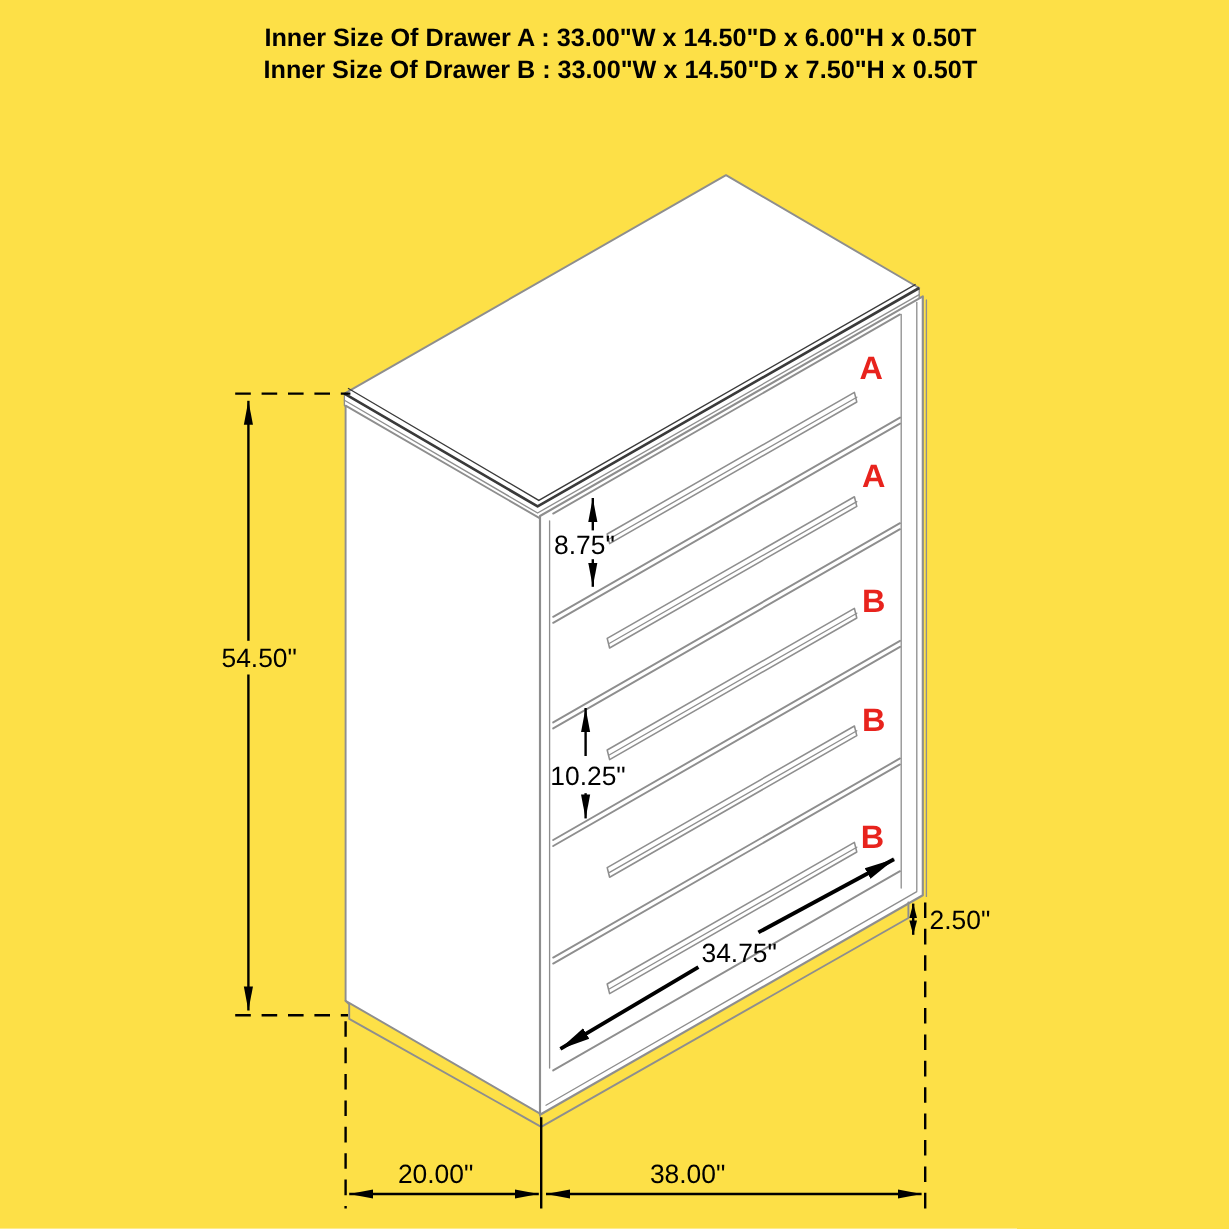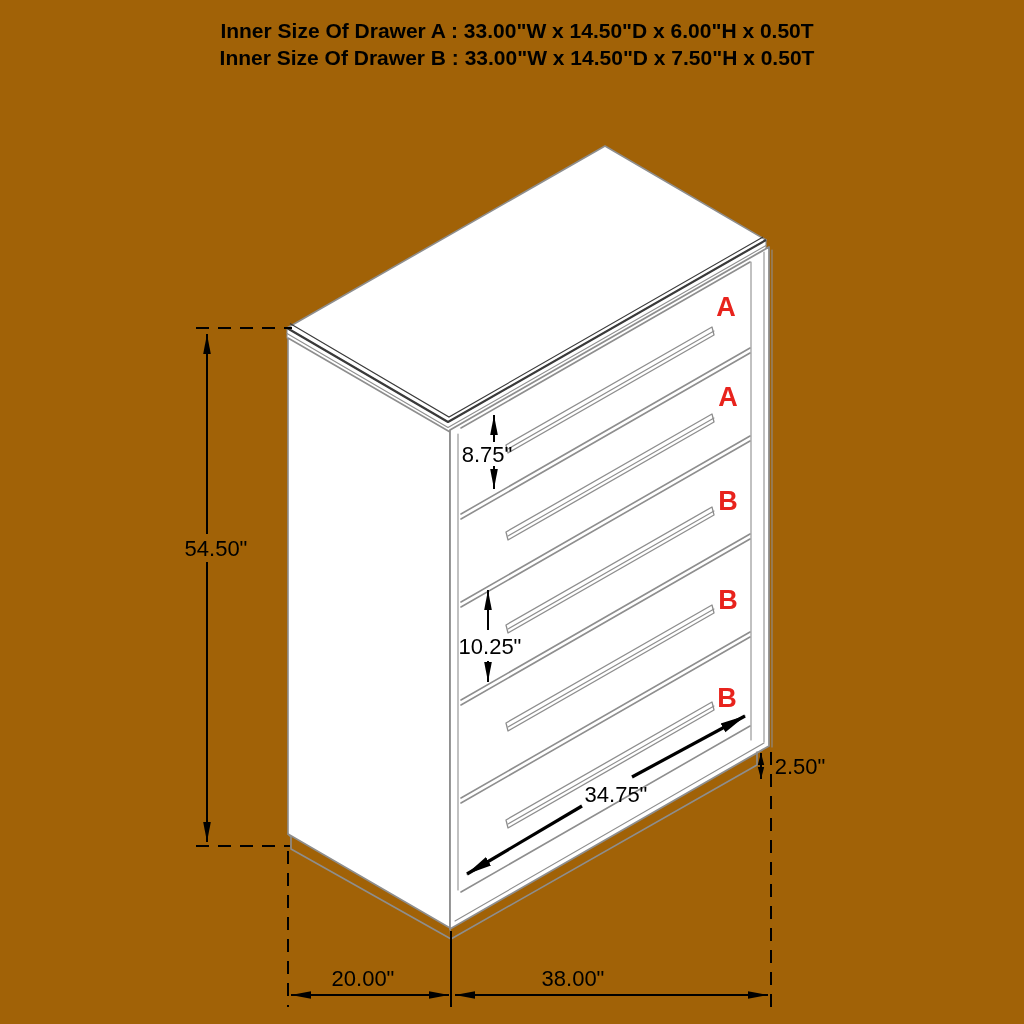--- a/index.html
+++ b/index.html
@@ -2,21 +2,21 @@
 <html style="--red: #e8231d; --gray: #8e8e8e; --black: #000000;"><head>
 <meta charset="utf-8">
 <style>
   :root{
     --red:#e8231d;
     --gray:#8e8e8e;
     --black:#000000;
   }
   html,body{margin:0;padding:0;background:#ffffff;}
   .page{
-    position:relative;width:1024px;height:1024px;background:#a16207;
+    position:relative;width:1024px;height:1024px;background:#fde047;
     font-family:"Liberation Sans", sans-serif;overflow:hidden;
   }
   svg{position:absolute;left:0;top:0;}
   .ln{stroke:var(--gray);fill:none;stroke-width:1.6;stroke-linejoin:round;stroke-linecap:round;}
   .thin{stroke-width:1.1;}
   .dark{stroke:#3a3a3a;}
   .fillw{fill:#ffffff;}
   .dim{stroke:var(--black);stroke-width:2;fill:none;}
   .dimbold{stroke-width:3.2;}
   .dash{stroke:var(--black);stroke-width:2;stroke-dasharray:13 9;fill:none;}

